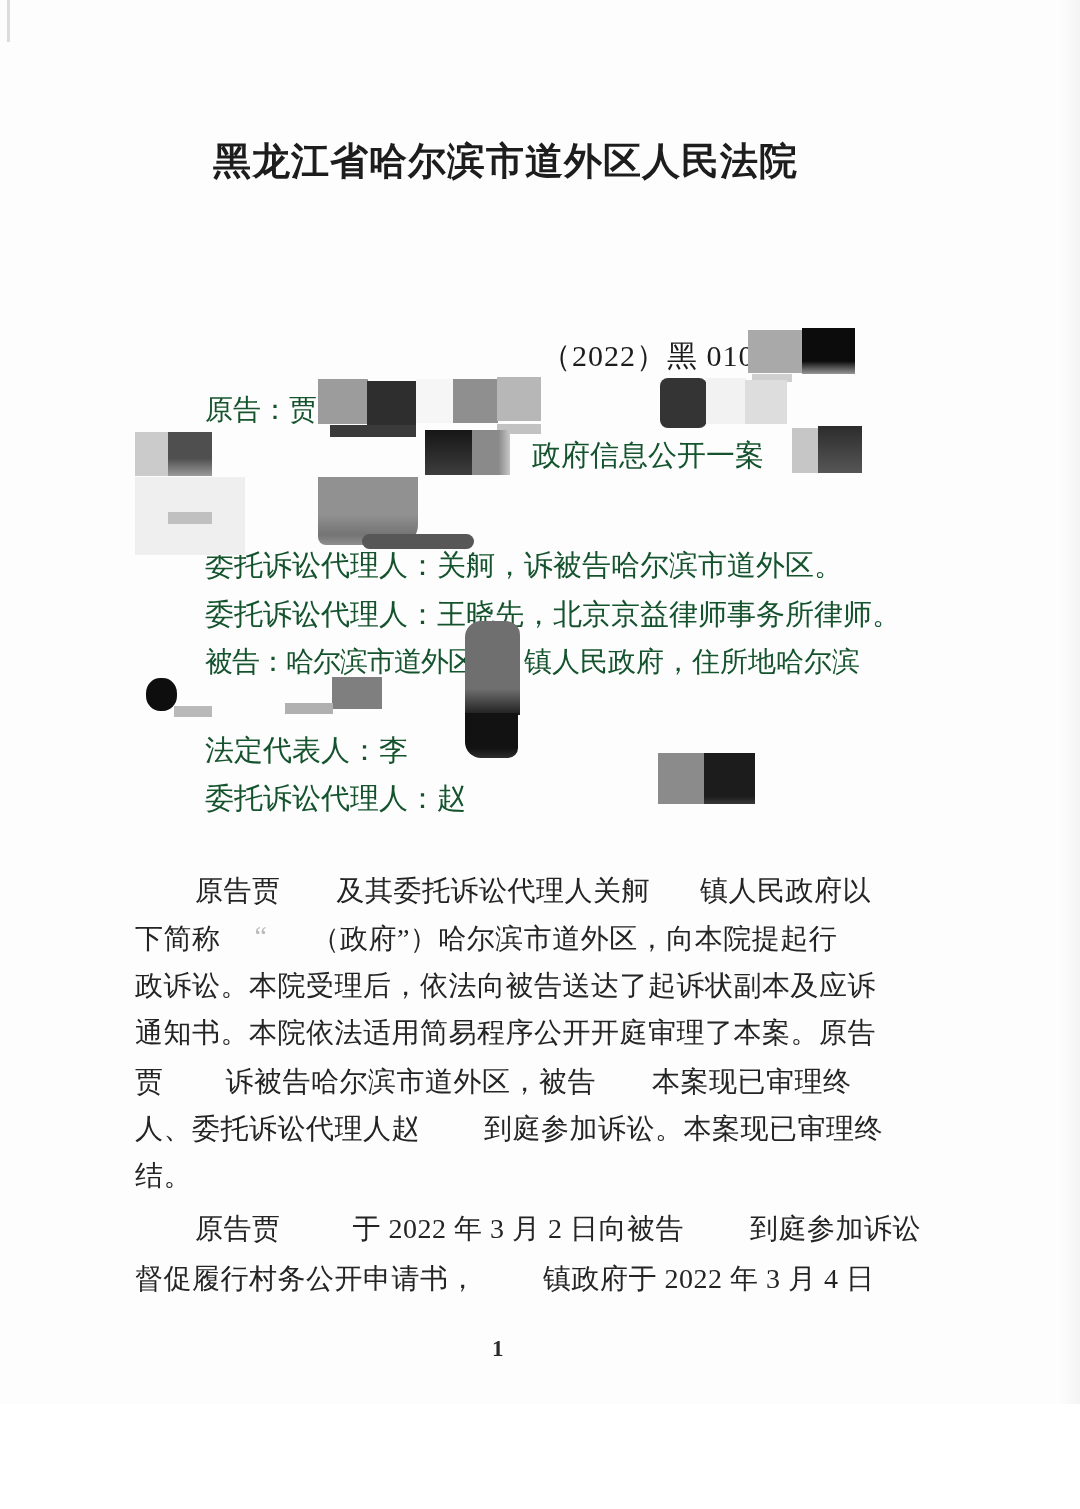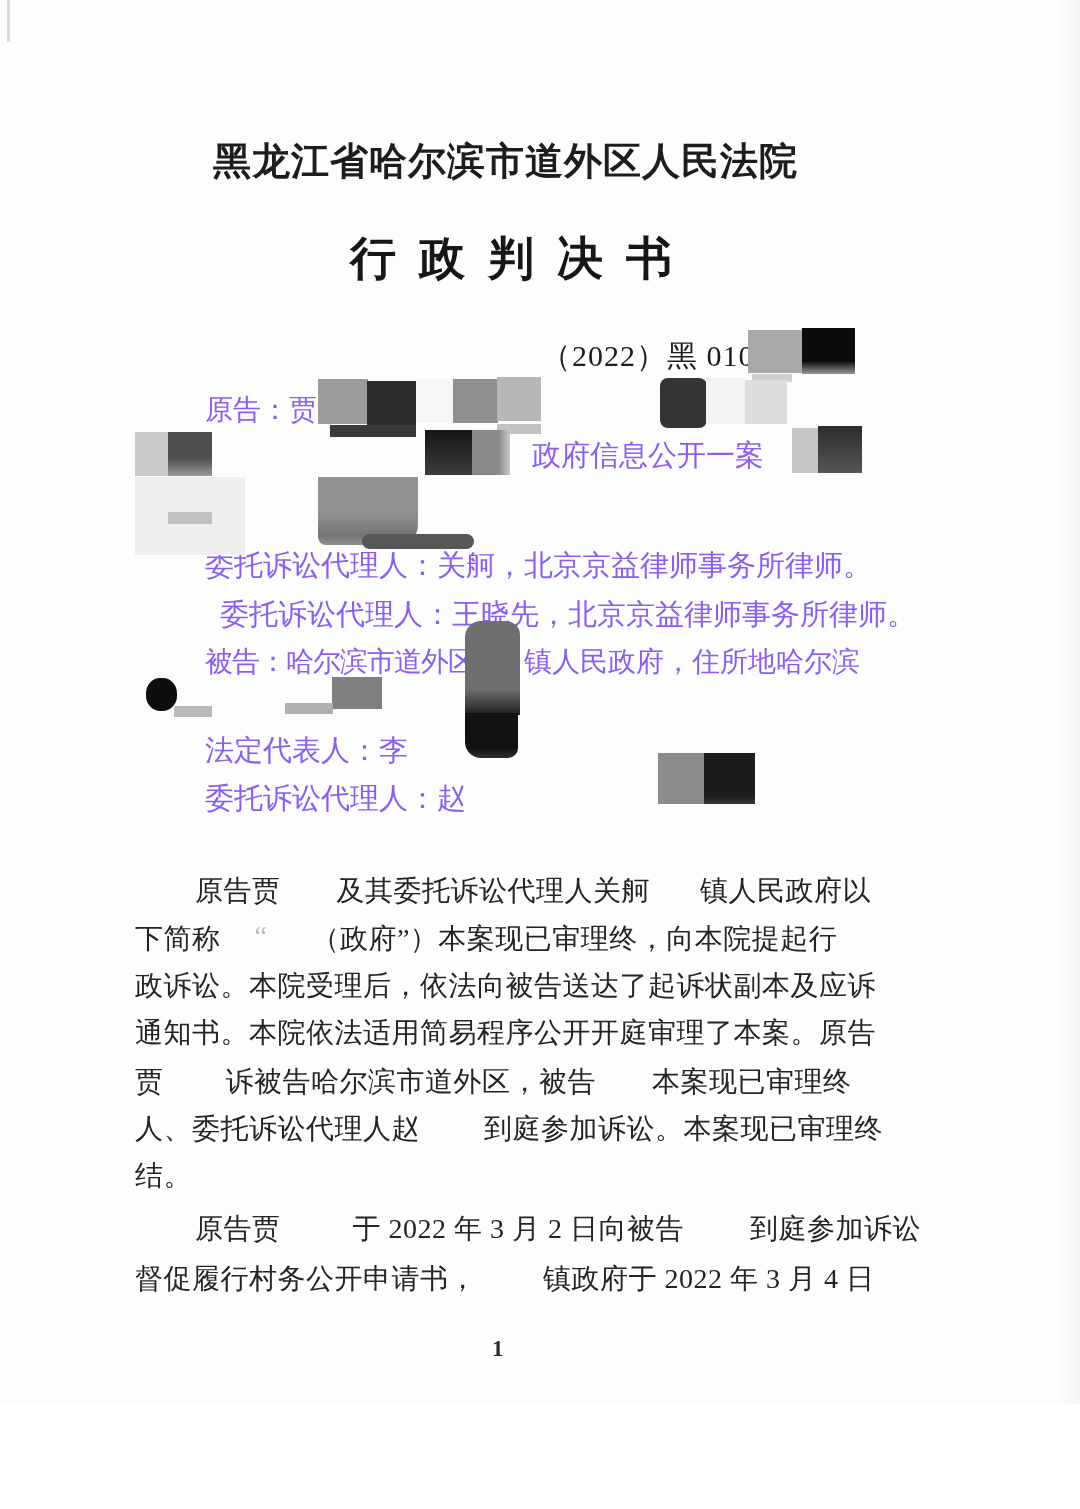--- a/index.html
+++ b/index.html
@@ -12,21 +12,21 @@
   .abs{position:absolute;white-space:pre;}
   .court-name{
     top:136px;left:213px;font-size:38px;font-weight:600;letter-spacing:1px;color:#1d1d1d;
   }
   .doc-type{
     top:228px;left:350px;font-size:46px;font-weight:600;letter-spacing:23px;color:#161616;
   }
   .case-number{
     top:336px;left:541px;font-size:30px;letter-spacing:1px;color:#1c1c1c;
   }
-  .pline{font-size:29px;color:#8b5cf6;}
+  .pline{font-size:29px;color:#14532d;}
   .bline{
     font-size:28px;color:#242424;letter-spacing:0.5px;
     display:flex;align-items:flex-start;
   }
   .bline span{white-space:pre;}
   .gap{display:inline-block;height:1px;flex:none;}
   .faint{color:#b9b9b9;}
   .page-number{
     top:1336px;left:492px;font-size:23px;font-weight:bold;color:#2a2a2a;
     font-family:"Liberation Serif","DejaVu Serif",serif;
@@ -44,46 +44,45 @@
   }
 </style>
 </head>
 <body>
 
 <div class="page">
 
   <div class="edge-shade abs"></div>
 
   <div class="abs txt court-name">黑龙江省哈尔滨市道外区人民法院</div>
-  <div class="abs txt doc-type">行政判决书</div>
   <div class="abs txt case-number">（2022）黑 0104</div>
 
   <div class="abs txt pline" style="top:391px;left:205px;font-size:28px;">原告：贾</div>
   <div class="abs txt pline" style="top:436px;left:532px;">政府信息公开一案</div>
-  <div class="abs txt pline" style="top:546px;left:205px;">委托诉讼代理人：关舸，北京京益律师事务所律师。</div>
-  <div class="abs txt pline" style="top:595px;left:220px;font-family:Liberation Serif, serif;">委托诉讼代理人：王晓先，北京京益律师事务所律师。</div>
+  <div class="abs txt pline" style="top:546px;left:205px;">委托诉讼代理人：关舸，诉被告哈尔滨市道外区。</div>
+  <div class="abs txt pline" style="top:595px;left:205px;font-family:Liberation Serif, serif;">委托诉讼代理人：王晓先，北京京益律师事务所律师。</div>
   <div class="abs txt pline" style="top:643px;left:205px;font-size:28px;letter-spacing:-1px;">被告：哈尔滨市道外区</div>
   <div class="abs txt pline" style="top:643px;left:524px;font-size:28px;">镇人民政府，住所地哈尔滨</div>
   <div class="abs txt pline" style="top:731px;left:205px;">法定代表人：李</div>
   <div class="abs txt pline" style="top:779px;left:205px;">委托诉讼代理人：赵</div>
 
   <div class="abs txt bline" style="top:872px;left:135px;">
     <span class="gap" style="width:60px;"></span>
     <span>原告贾</span>
     <span class="gap" style="width:56px;"></span>
     <span>及其委托诉讼代理人关舸</span>
     <span class="gap" style="width:50px;"></span>
     <span>镇人民政府以</span>
   </div>
   <div class="abs txt bline" style="top:920px;left:135px;">
     <span>下简称</span>
     <span class="gap" style="width:34px;"></span>
     <span class="faint">“</span>
     <span class="gap" style="width:44px;"></span>
-    <span>（政府”）本案现已审理终，向本院提起行</span>
+    <span>（政府”）哈尔滨市道外区，向本院提起行</span>
   </div>
   <div class="abs txt bline" style="top:1014px;left:135px;">
     <span>通知书。本院依法适用简易程序公开开庭审理了本案。原告</span>
   </div>
   <div class="abs txt bline" style="top:967px;left:135px;">
     <span>政诉讼。本院受理后，依法向被告送达了起诉状副本及应诉</span>
   </div>
   <div class="abs txt bline" style="top:1063px;left:135px;">
     <span>贾</span>
     <span class="gap" style="width:62px;"></span>

